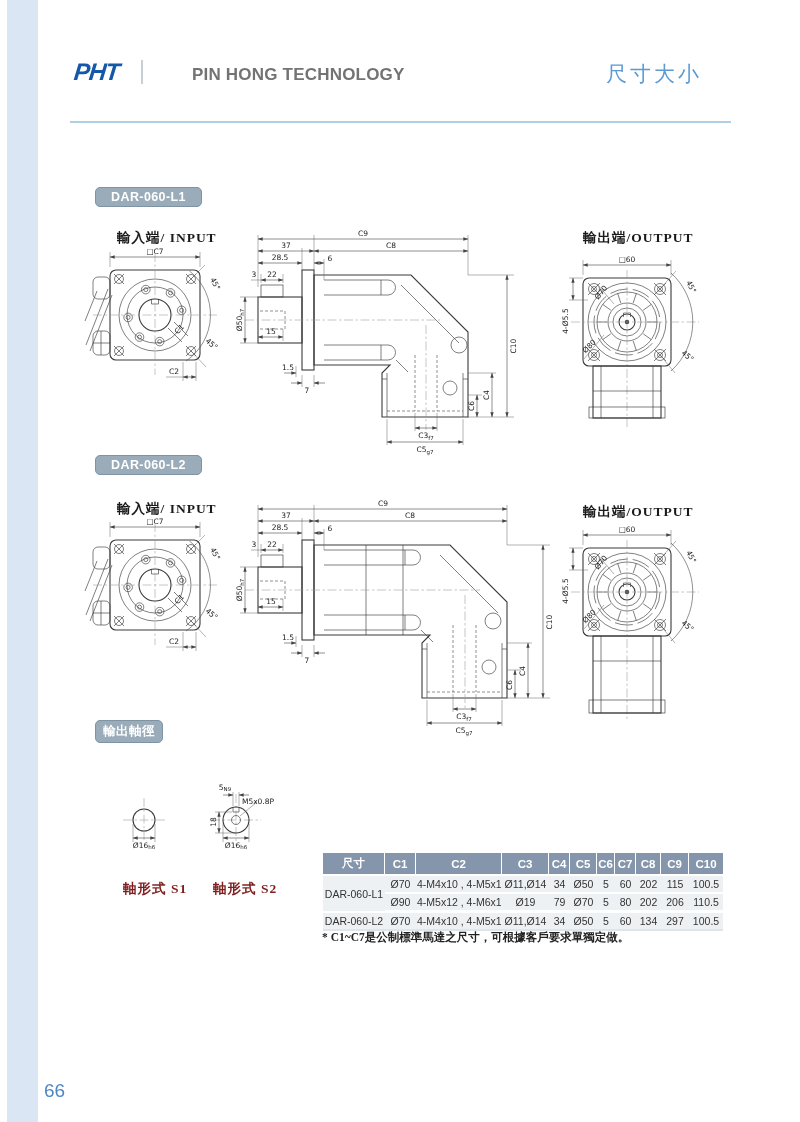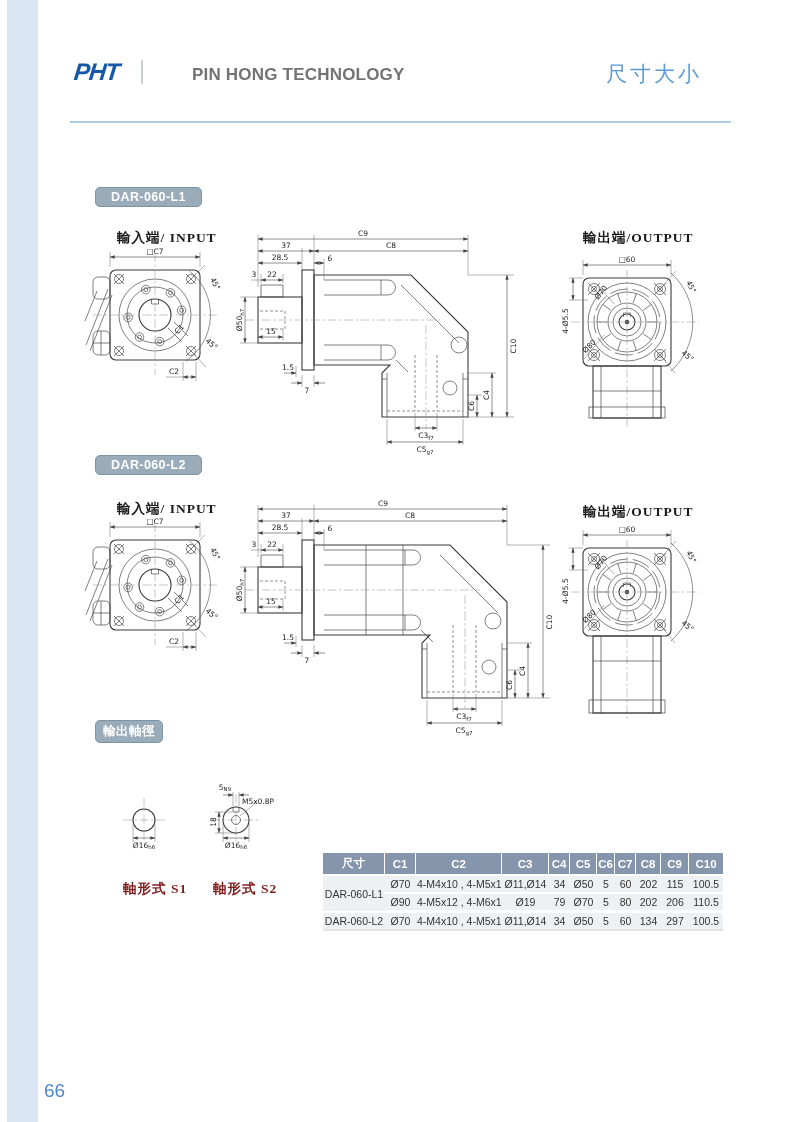--- a/index.html
+++ b/index.html
@@ -599,14 +599,15 @@
         <td>Ø50</td>
         <td>5</td>
         <td>60</td>
         <td>134</td>
         <td>297</td>
         <td>100.5</td>
       </tr>
     </tbody>
   </table>
 
+  <div class="footnote">* C1~C7是公制標準馬達之尺寸，可根據客戶要求單獨定做。</div>
   <div class="pagenum">66</div>
 </div>
 
 </body></html>

